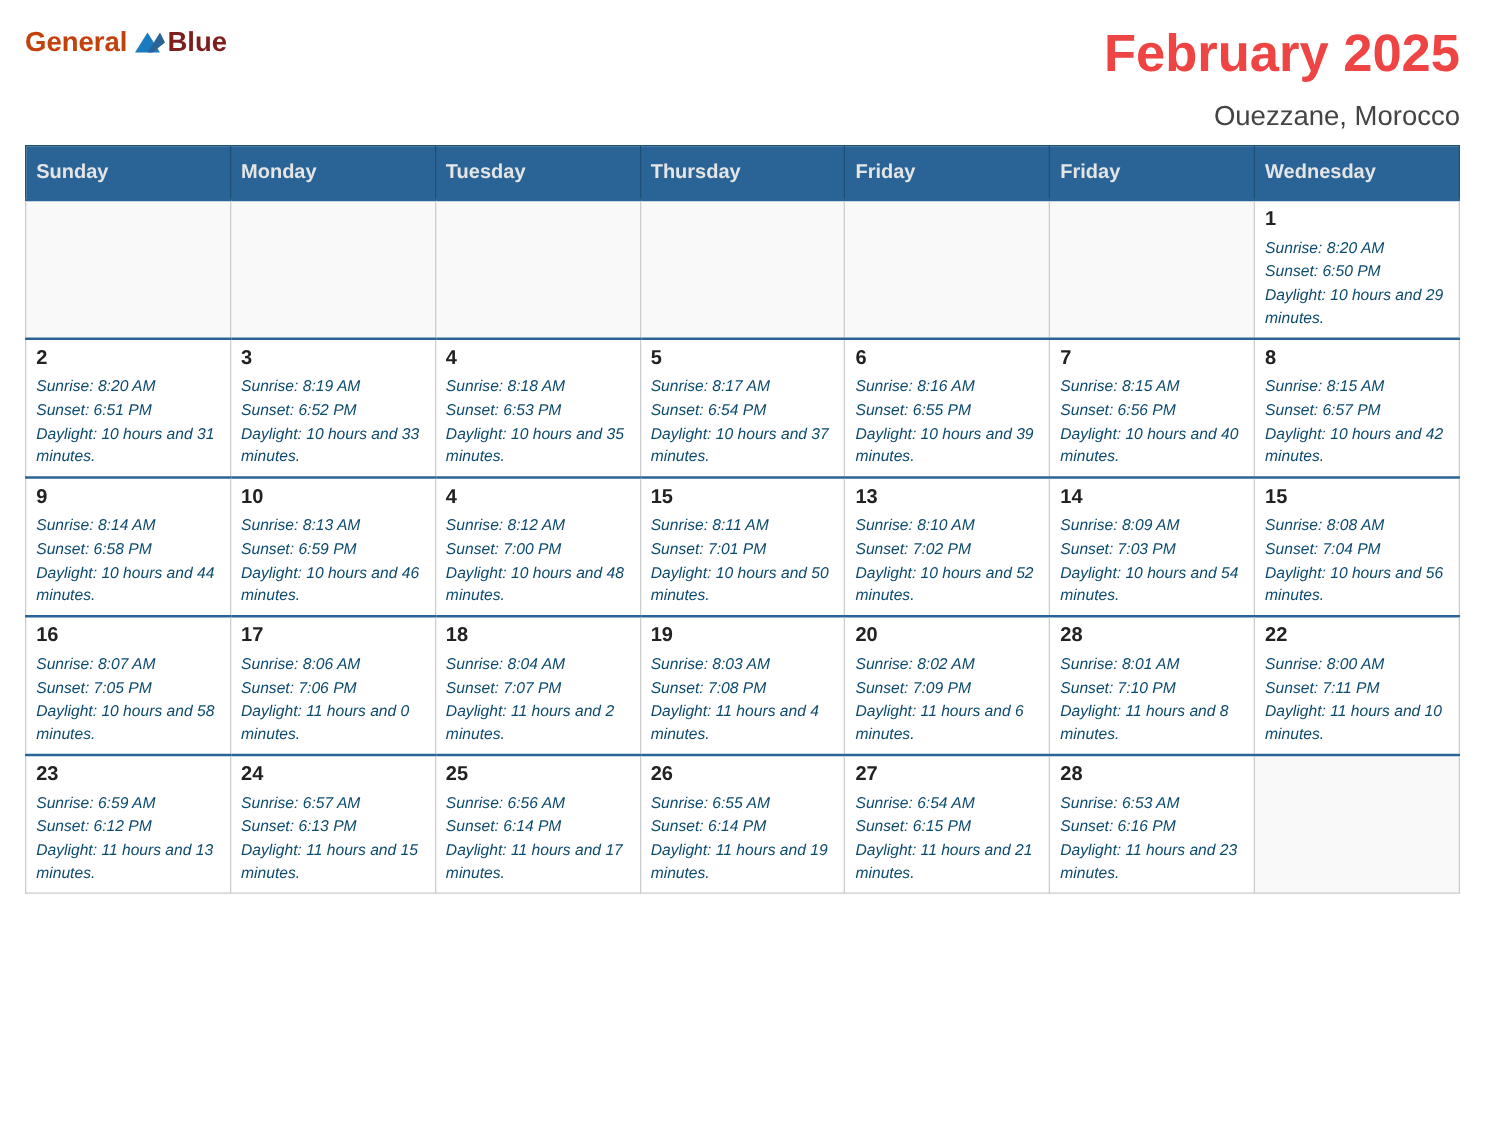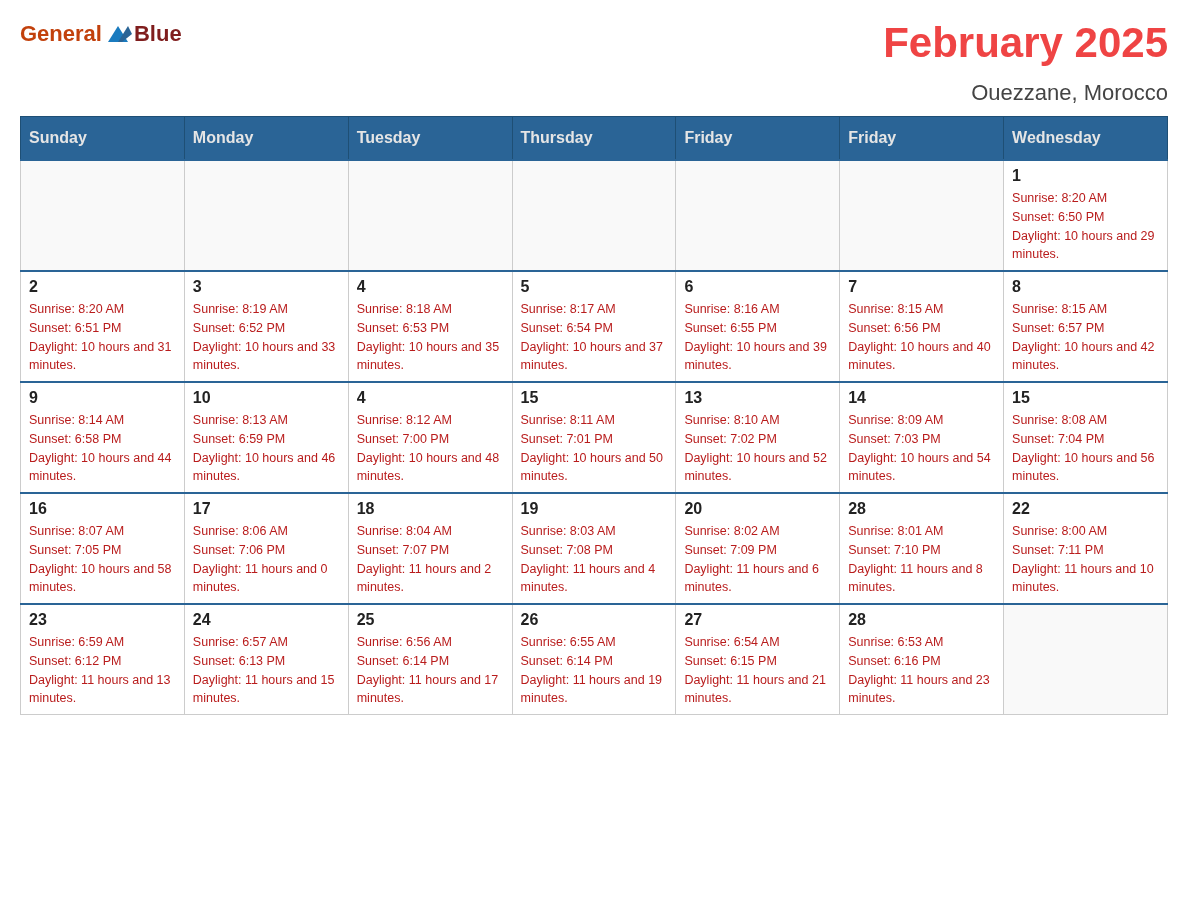--- a/index.html
+++ b/index.html
@@ -70,22 +70,23 @@
     }
     .day-number {
       font-size: 16px;
       font-weight: bold;
       color: #222;
       display: block;
       margin-bottom: 4px;
     }
     .day-info {
       font-size: 12.5px;
-      color: #b91c1c;
+      color: #0c4a6e;
       line-height: 1.5;
+      font-style: italic;
     }
     .empty-cell {
       background: #f9f9f9;
     }
     tr.week-row td {
       border-top: 2px solid #2a6496;
     }
   </style>
 </head>
 <body>

